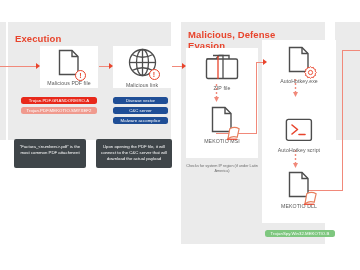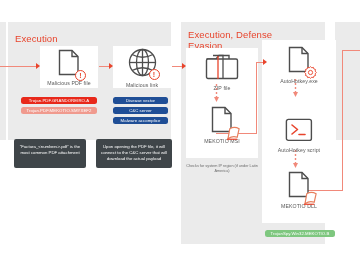--- a/index.html
+++ b/index.html
@@ -22,21 +22,21 @@
   }
   #stage-prev  { left: -26px; top: 22px;  width: 32px;  height: 118px; }
   #stage-exec  { left: 8px;   top: 22px;  width: 163px; height: 118px; }
   #stage-evade { left: 181px; top: 22px;  width: 144px; height: 222px; }
   #stage-next  { left: 335px; top: 22px;  width: 40px;  height: 118px; }
 
   
   .stage-title {
     position: absolute;
     color: #e8442c;
-    font-weight: normal;
+    font-weight: bold;
     font-size: 9.5px;
     line-height: 10.5px;
     letter-spacing: .1px;
   }
   #title-exec  { left: 15px;  top: 34px; }
   #title-evade { left: 188px; top: 30px; width: 110px; }
 
   
   .card {
     position: absolute;
@@ -141,21 +141,21 @@
 <body>
 
 <div id="canvas">
 
   <div class="stage" id="stage-prev"></div>
   <div class="stage" id="stage-exec"></div>
   <div class="stage" id="stage-evade"></div>
   <div class="stage" id="stage-next"></div>
 
   <div class="stage-title" id="title-exec">Execution</div>
-  <div class="stage-title" id="title-evade">Execution, Defense Evasion</div>
+  <div class="stage-title" id="title-evade">Malicious, Defense Evasion</div>
 
   <div class="card" id="card-pdf"></div>
   <div class="card" id="card-link"></div>
   <div class="card" id="card-zip"></div>
   <div class="card" id="card-ahk"></div>
 
   <div class="conn h" style="left:0px; top:66px; width:38px;"></div>
   <div class="arrow-r" style="left:36px; top:63.2px;"></div>
 
   <div class="conn h" style="left:99px; top:66px; width:12px;"></div>

